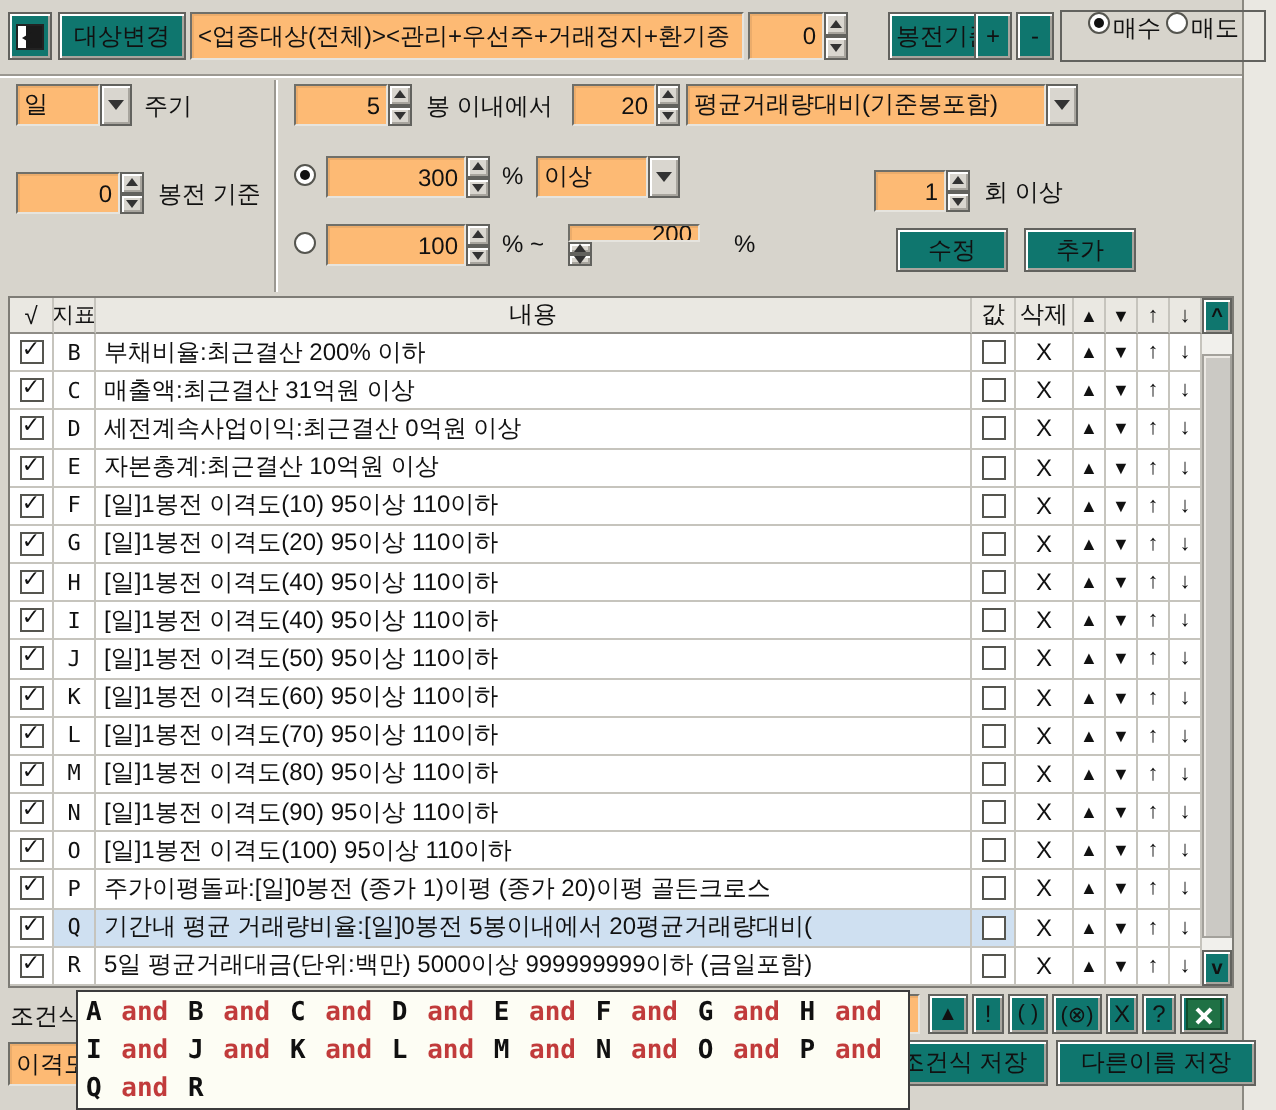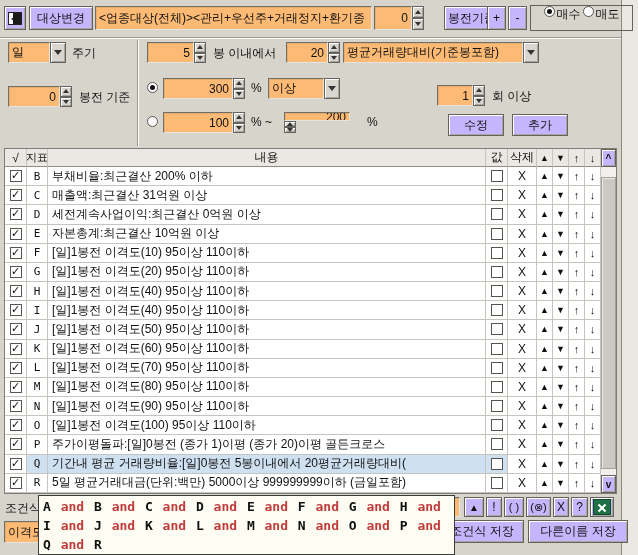--- a/index.html
+++ b/index.html
@@ -6,21 +6,21 @@
   html,body { background:#d7d4cc; }
   .win {
     position:relative; width:638px; height:555px;
     background:#d7d4cc; overflow:hidden;
     font-family:"Liberation Sans","DejaVu Sans",sans-serif;
     font-size:12px; color:#111;
   }
   .abs { position:absolute; }
   
   .btn {
-    background:#c4b5fd; border:1px solid #62625e;
+    background:#0f766e; border:1px solid #62625e;
     box-shadow: inset 1px 1px 0 #ffffff, inset -1px -1px 0 #a8a59e;
     display:flex; align-items:center; justify-content:center;
     white-space:nowrap; cursor:default; color:#111;
   }
   .sunken {
     background:#fdba74; border:1px solid #6f6f69;
     border-bottom-color:#e6e4de; border-right-color:#e6e4de;
     box-shadow: inset 1px 1px 0 rgba(0,0,0,0.07);
     overflow:hidden; white-space:nowrap;
   }

